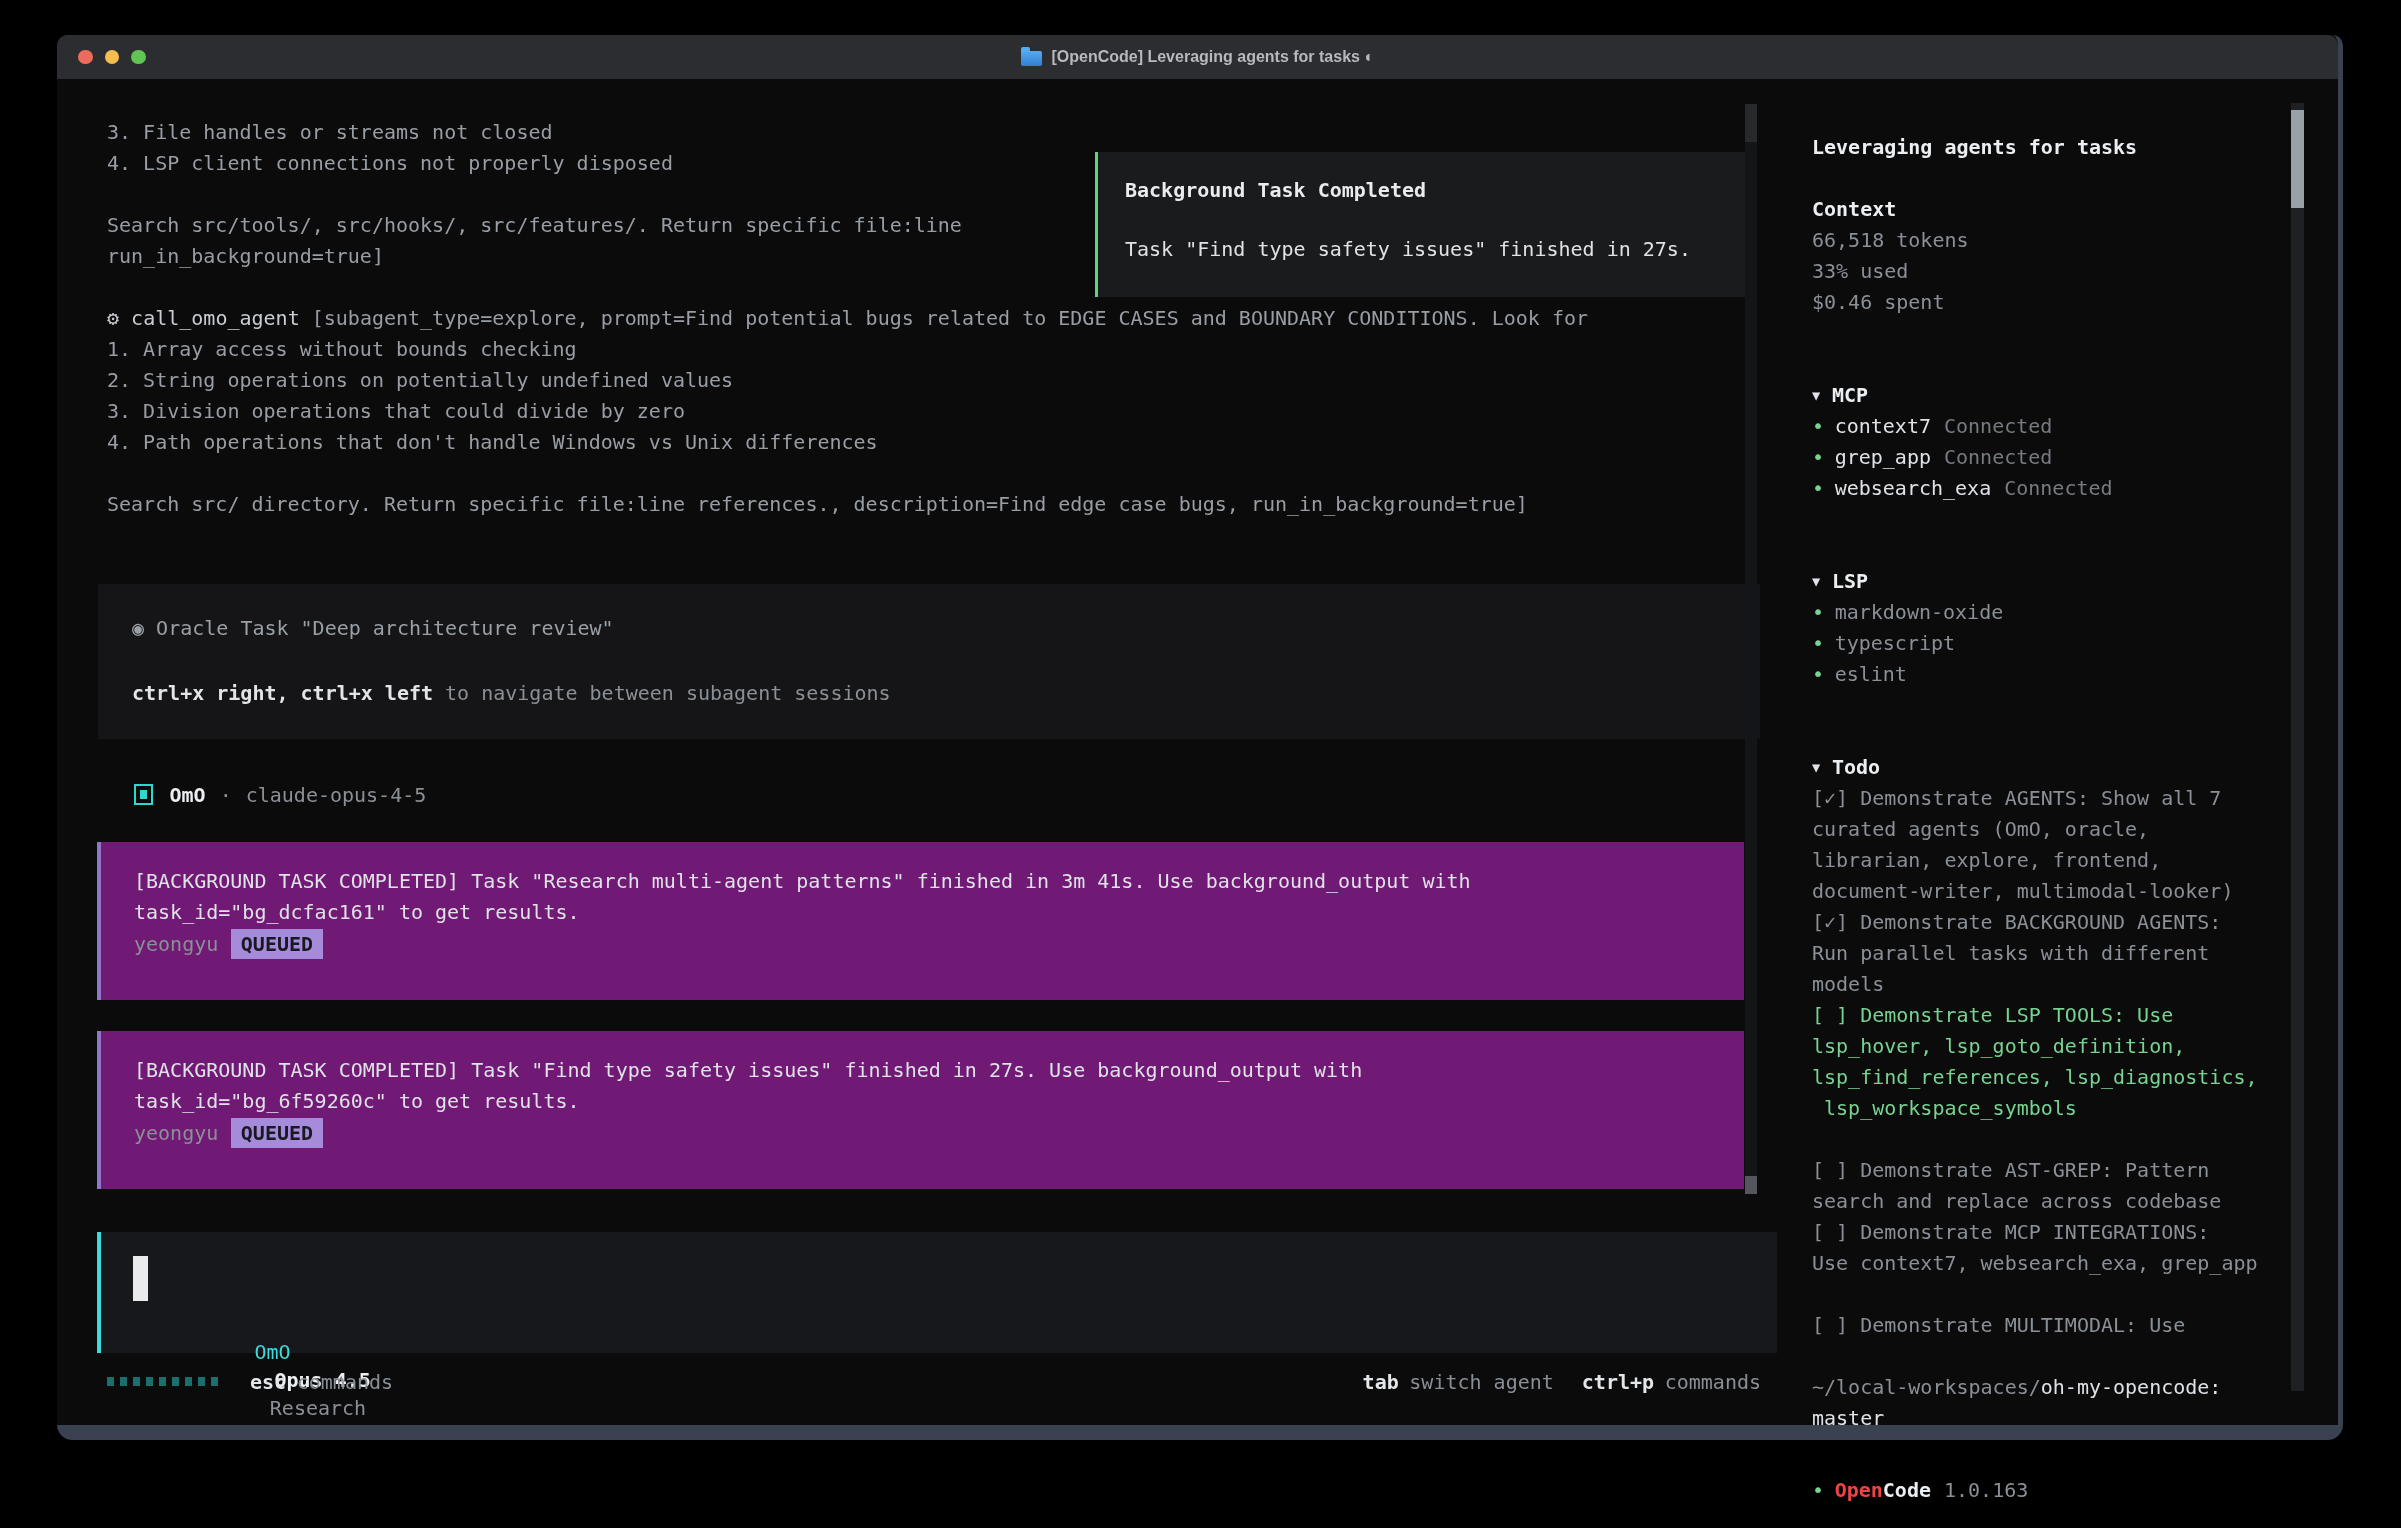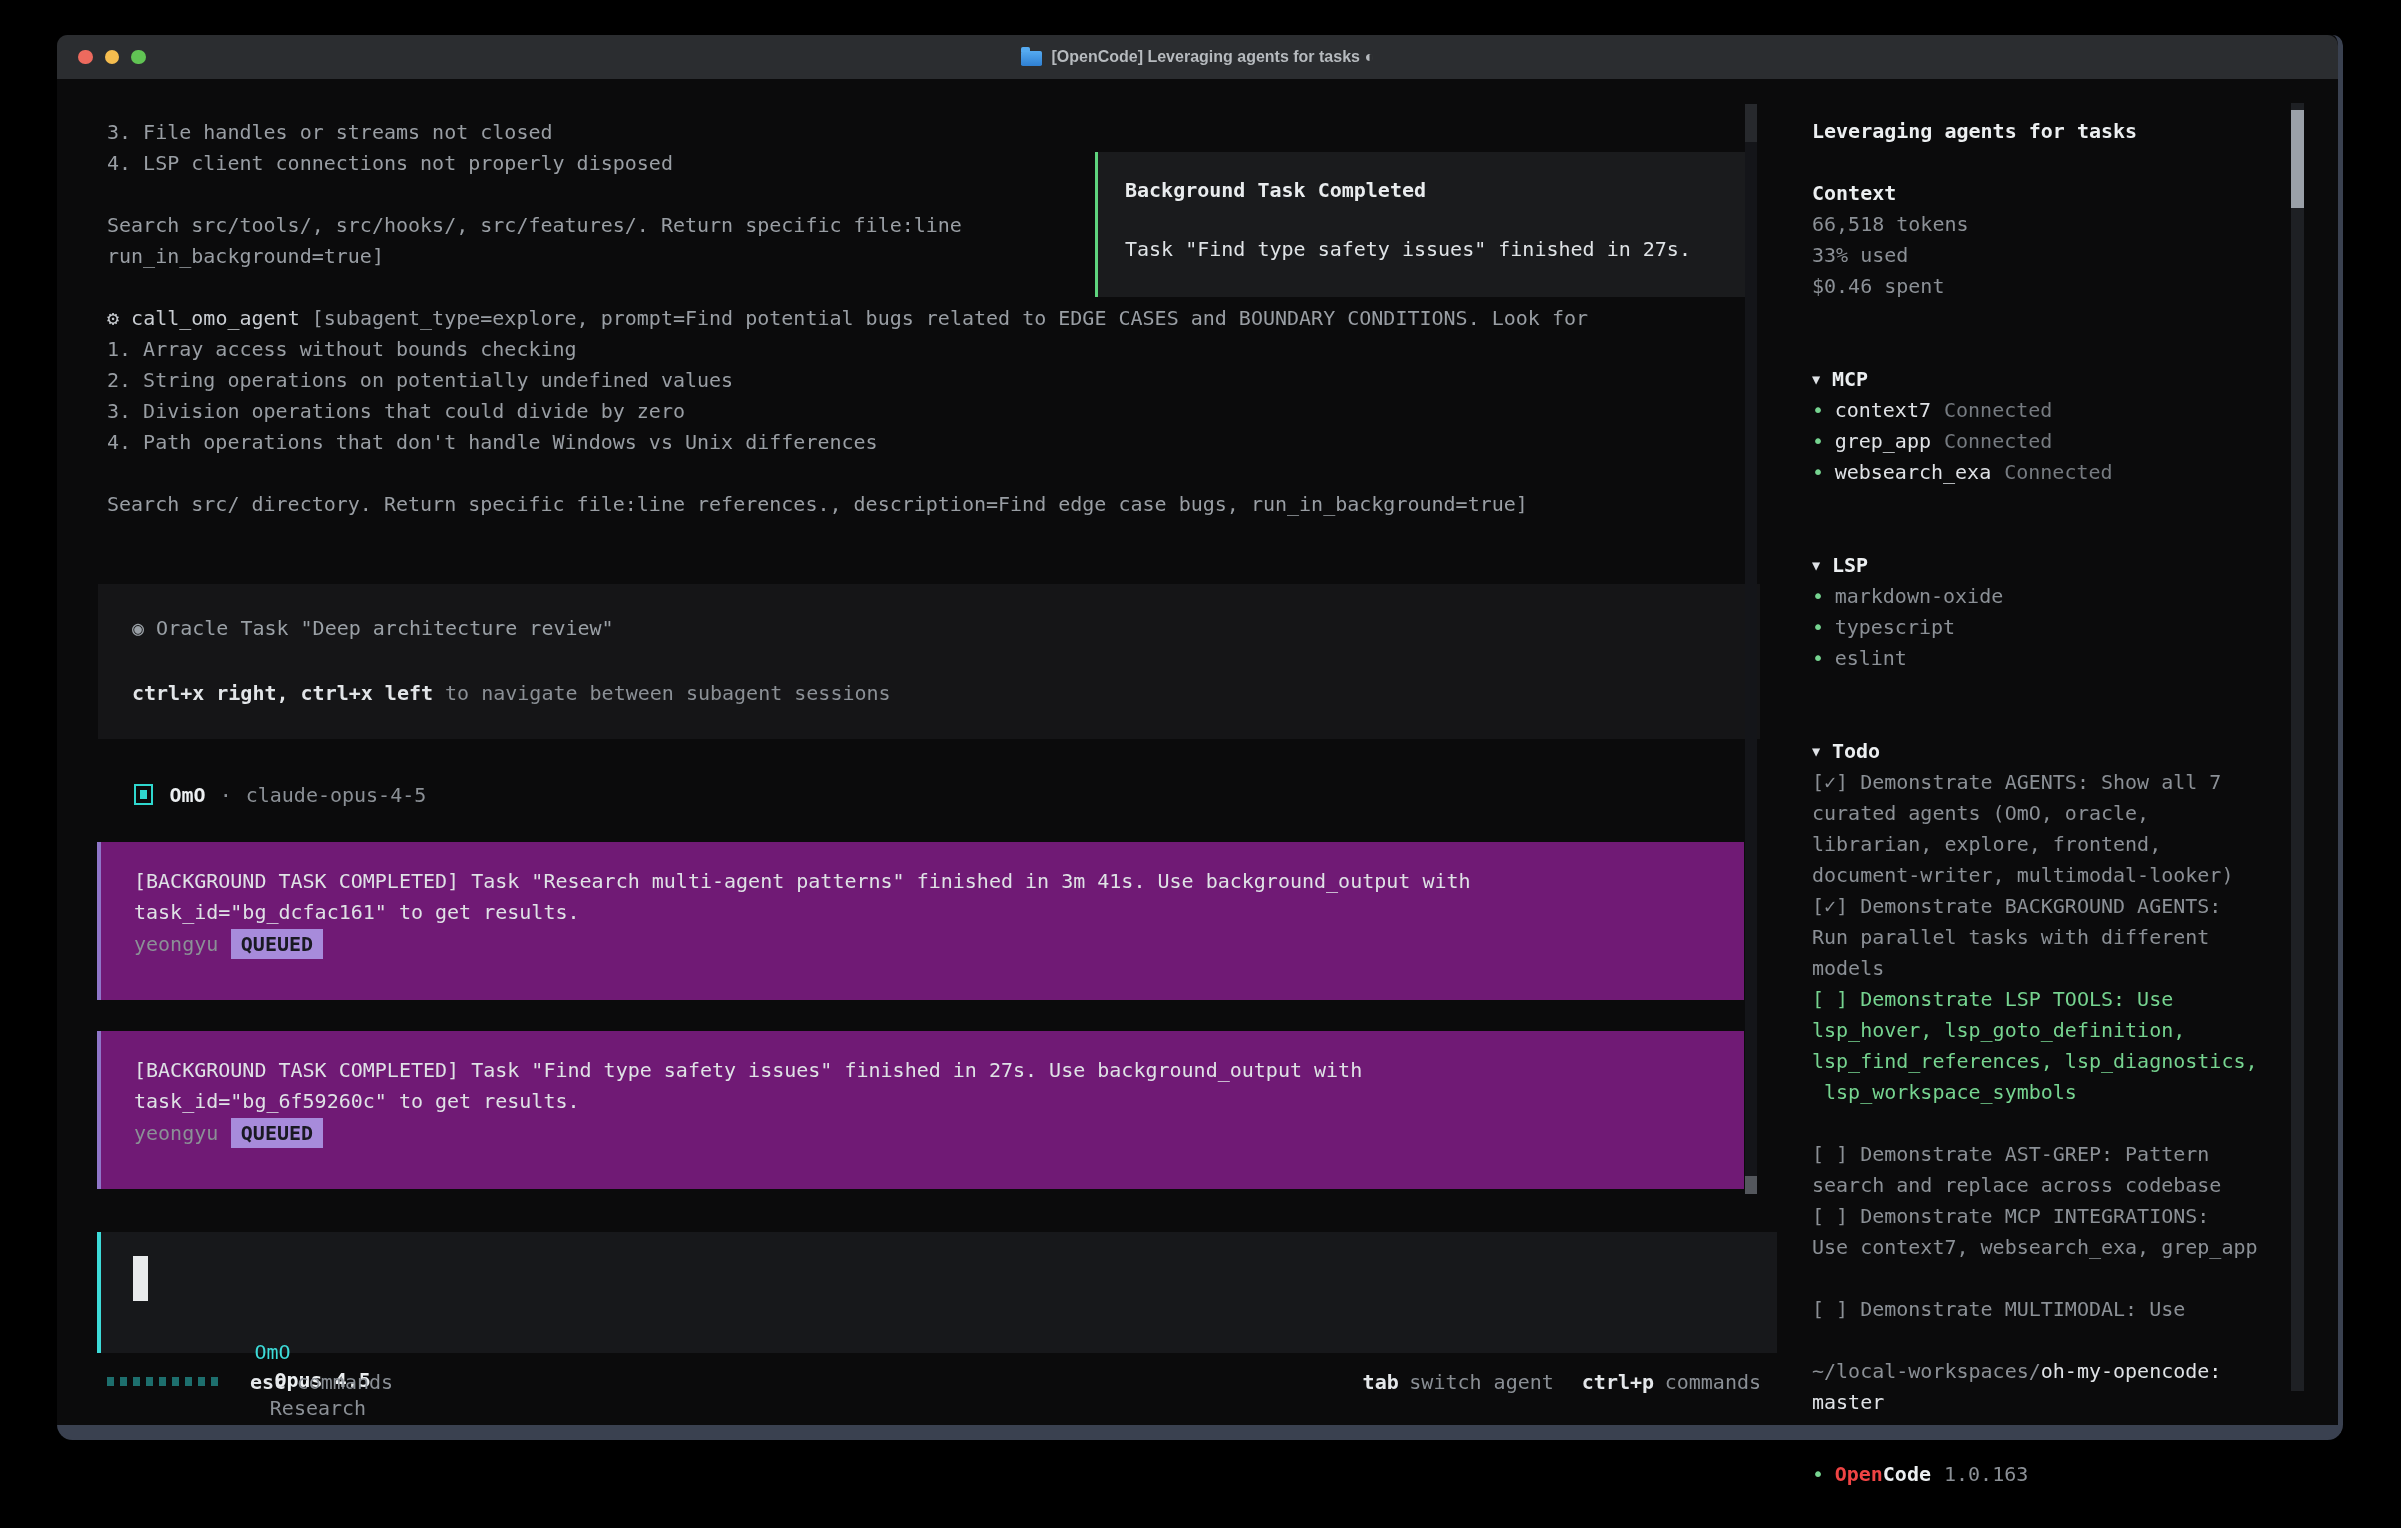--- a/index.html
+++ b/index.html
@@ -99,21 +99,21 @@
   .key { color:#e4e7ea; font-weight:bold; }
   .key-label { color:#8a8f95; margin-left:10.6px; }
   .group-gap { margin-left:28px; }
 
   
   .main-scroll { position:absolute; left:1688px; top:25px; width:11.8px; height:1090px; background:#141519; }
   .main-scroll .cap { position:absolute; left:0; top:0; width:11.8px; height:38px; background:#27292d; }
   .main-scroll .thumb { position:absolute; left:0; bottom:0; width:11.8px; height:17.7px; background:#54575d; }
 
   
-  .sb-flow { position:absolute; left:0; top:0; padding-top:37px; }
+  .sb-flow { position:absolute; left:0; top:16px; padding-top:37px; }
   .sb-line { height:31px; line-height:31px; white-space:pre; padding-left:28px; }
   .sb-blank { height:31px; }
   .sb-title { color:#eceff1; font-weight:bold; }
   .sb-head { display:flex; align-items:center; }
   .caret { color:#dfe2e6; font-size:13.6px; width:20px; }
   .head-label { color:#eceff1; font-weight:bold; }
   .bullet { color:#76d490; margin-right:10.6px; }
   .mcp-name { color:#dfe2e6; }
   .mcp-status { color:#767b81; margin-left:13px; }
   .lsp-name { color:#8b9096; }

